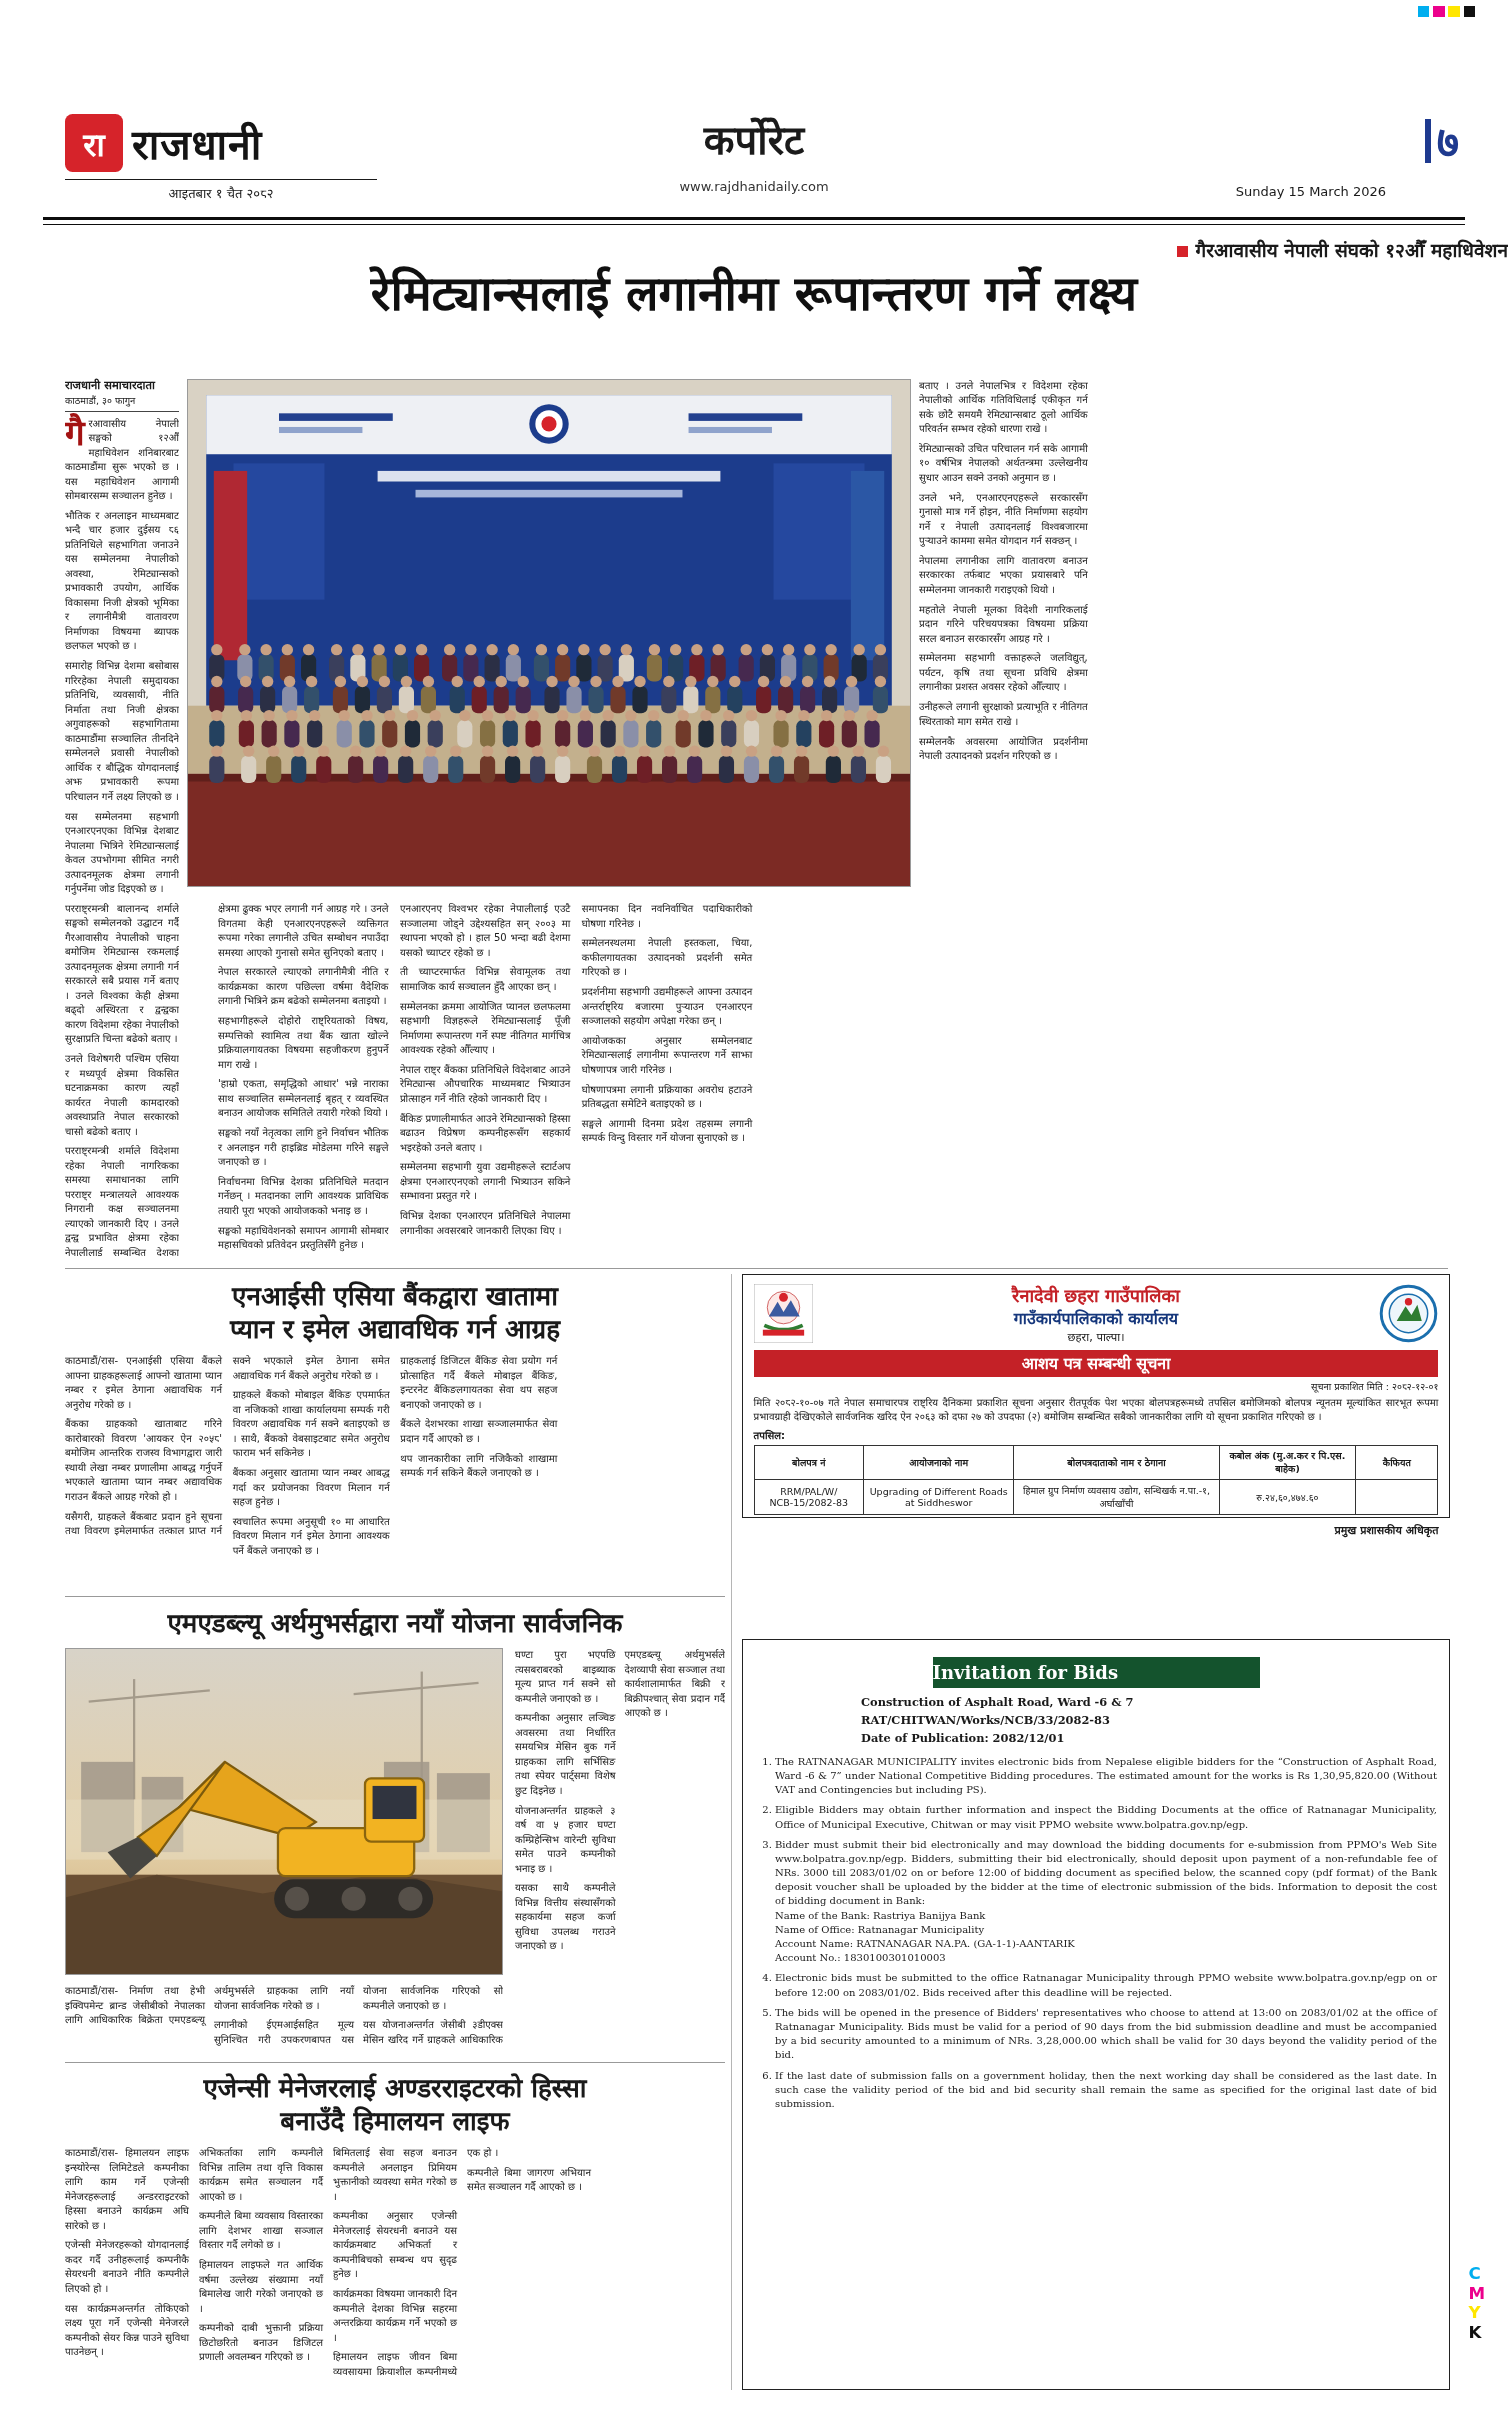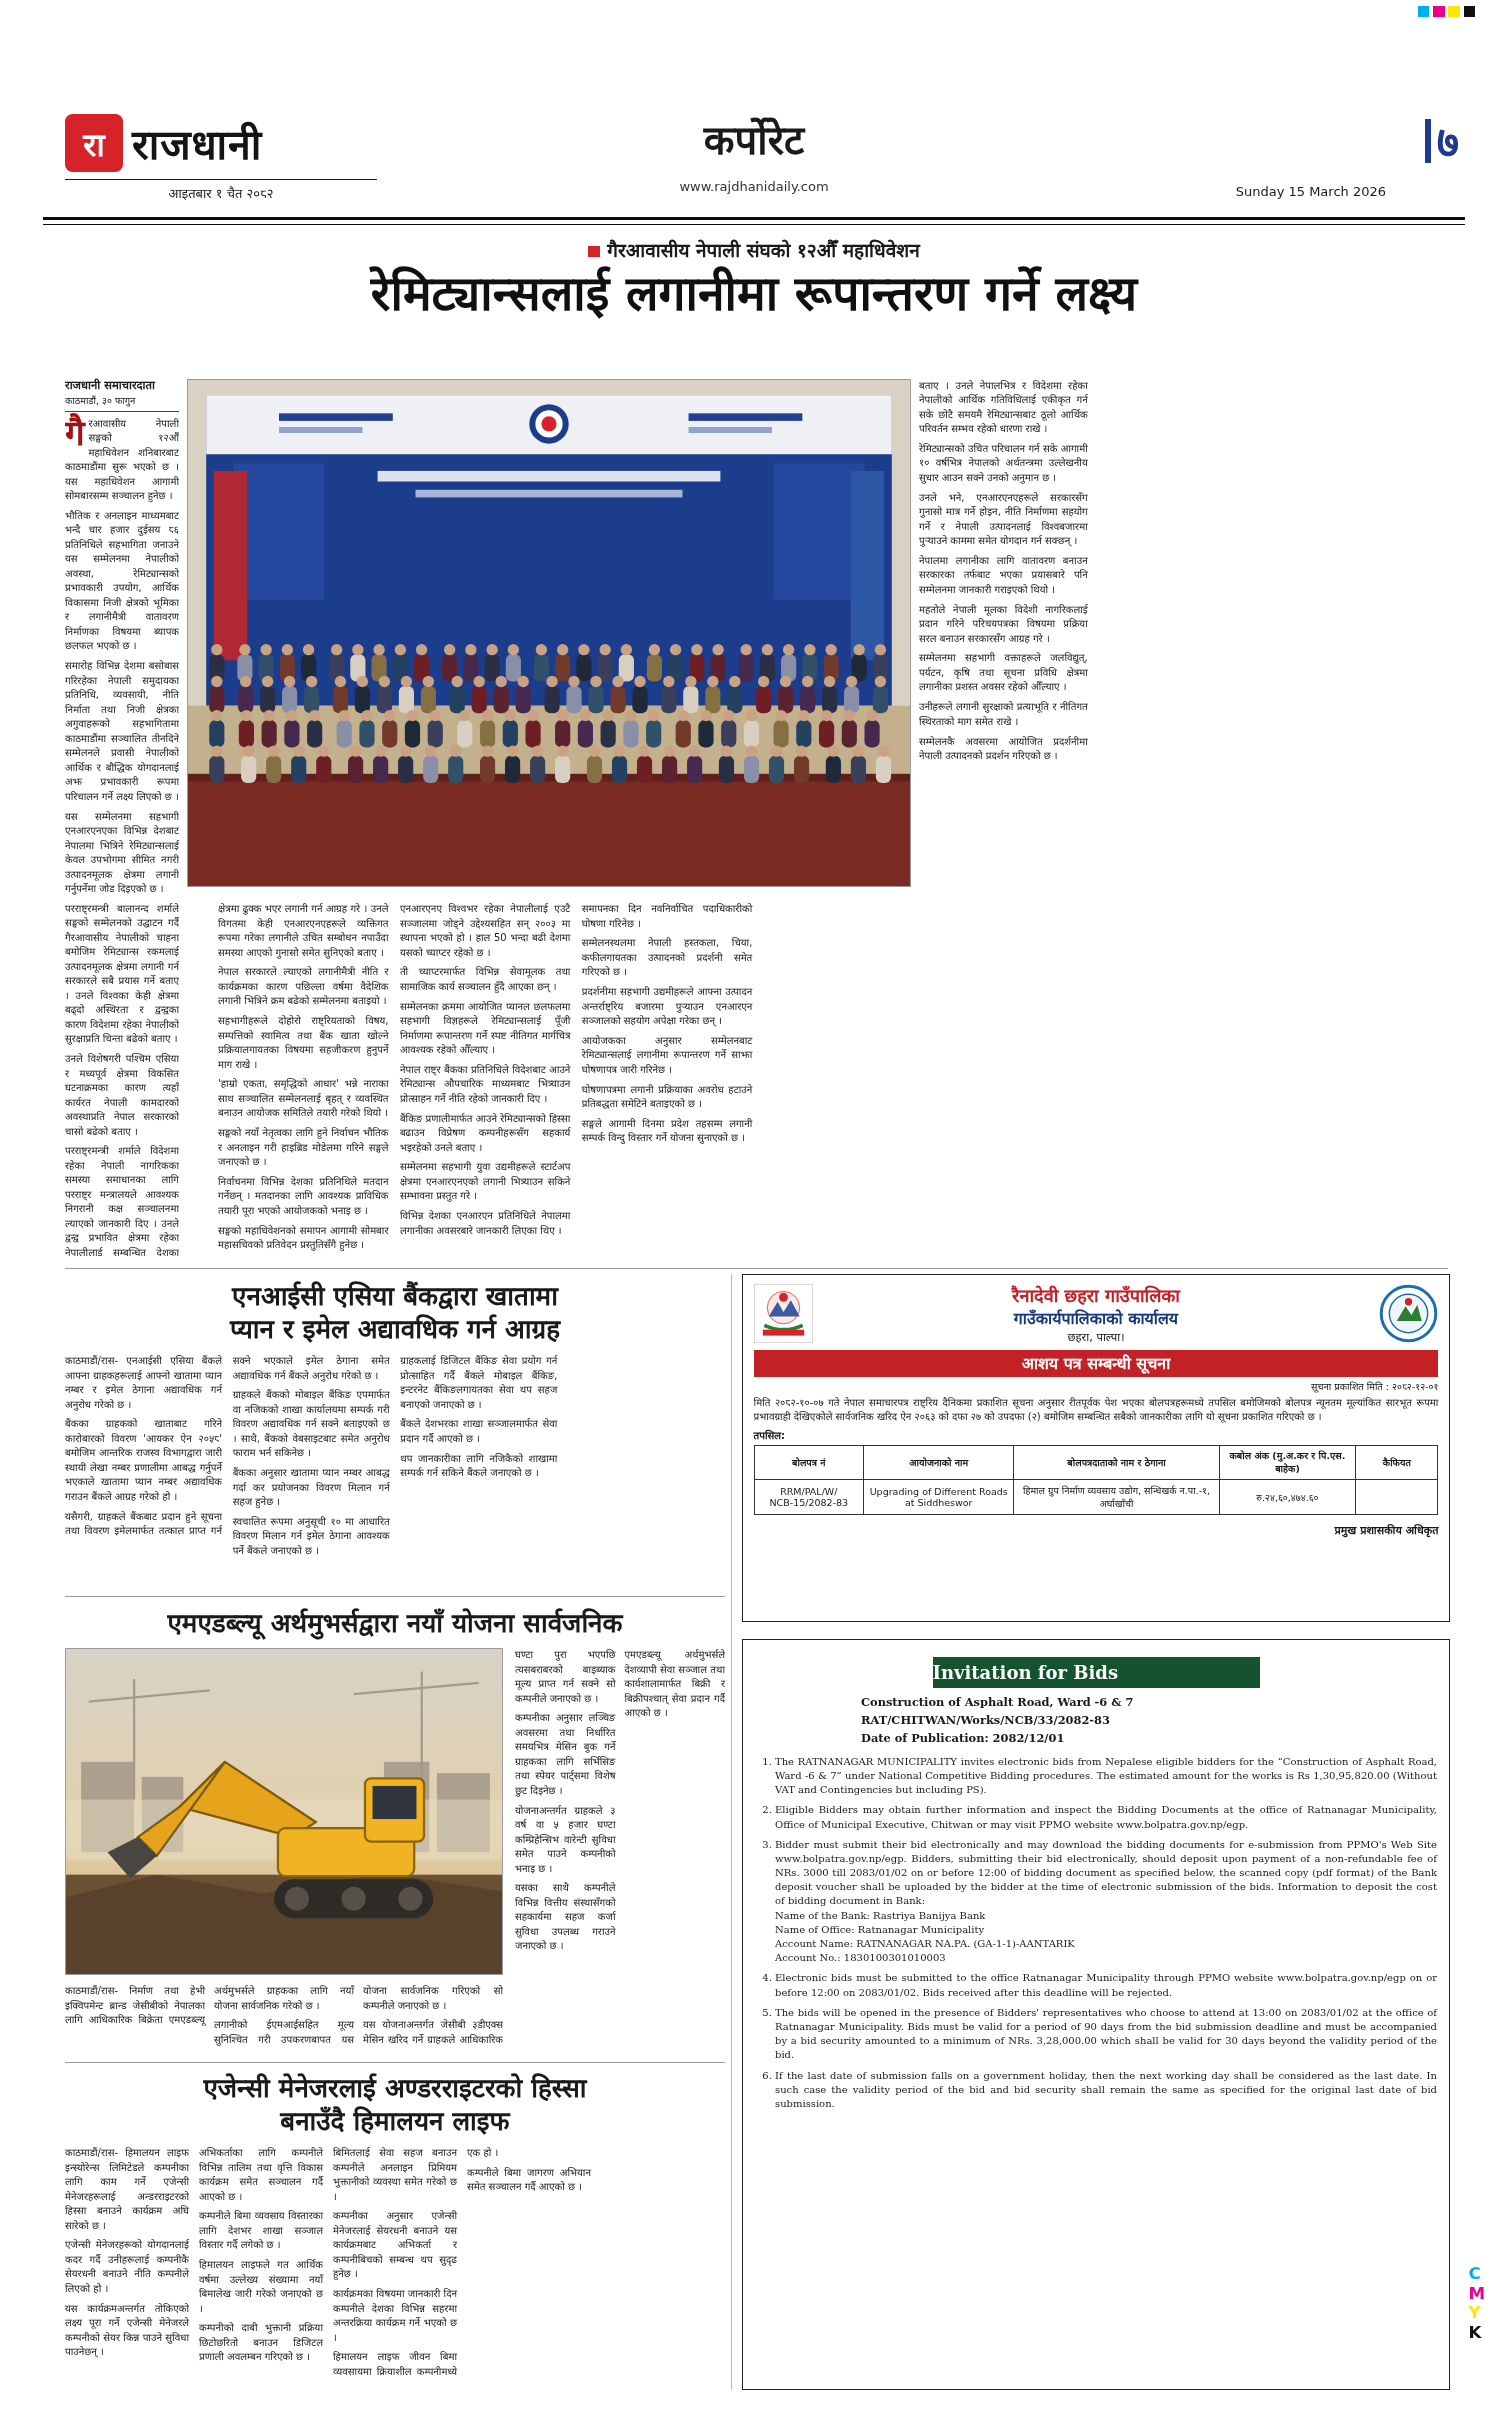--- a/index.html
+++ b/index.html
@@ -22,21 +22,21 @@
   .section-title { position:absolute; left:0; right:0; top:111px; text-align:center; font-size:40px; font-weight:800; }
   .website { position:absolute; left:0; right:0; top:179px; text-align:center; font-size:13px; color:#333; }
   .en-date { position:absolute; right:122px; top:184px; font-size:13px; }
   .page-num { position:absolute; right:49px; top:111px; display:flex; align-items:center; gap:6px; }
   .pn-bar { width:5.3px; height:44px; background:#1e3a8f; display:inline-block; }
   .page-num span:last-child { font-size:43px; font-weight:800; color:#1e3a8f; }
   .rule-thick { position:absolute; left:43px; right:43px; top:217px; border-top:3px solid #0d0d0d; }
   .rule-thin  { position:absolute; left:43px; right:43px; top:224px; border-top:0.8px solid #0d0d0d; }
 
   
-  .kicker { position:absolute; left:0; right:0; top:237px; text-align:center; font-size:19px; font-weight:bold; }
+  .kicker { position:absolute; left:0; right:0; top:237px; text-align:right; font-size:19px; font-weight:bold; }
   .ksq { display:inline-block; width:11.4px; height:11.4px; background:#d6232a; margin-right:7.6px; }
   .headline { position:absolute; left:68px; right:68px; top:268px; text-align:center;
               font-size:48px; font-weight:800; line-height:1.05; color:#101010; }
   .lead-grid { position:absolute; left:65px; top:377px; width:1383px; height:882px; }
   .colL { position:absolute; left:0; top:0; width:114px; height:879px; overflow:hidden; }
   .byline { font-size:11.4px; font-weight:bold; }
   .dateline { font-size:9.5px; margin:2.3px 0 4.6px; padding-bottom:3.8px; border-bottom:0.8px solid #444; }
   .body-text p { font-size:10px; line-height:1.45; text-align:justify; margin-bottom:5.3px; }
   .dropcap { float:left; font-size:35px; line-height:0.9; font-weight:800; color:#a31212; padding:1.5px 3.8px 0 0; }
   .photo { position:absolute; left:122px; top:1.5px; width:724px; height:508px; border:0.8px solid #9a9a9a; overflow:hidden; }
@@ -59,21 +59,21 @@
   .a3-photo { position:absolute; left:0; top:41px; width:438px; height:327px; border:0.8px solid #9a9a9a; overflow:hidden; }
   .a3-side  { position:absolute; left:450px; top:41px; width:210px; height:327px;
               column-count:2; column-gap:9px; column-fill:auto; overflow:hidden; }
   .a3-below { position:absolute; left:0; top:377px; width:438px; height:65px;
               column-count:3; column-gap:9px; column-fill:auto; overflow:hidden; }
 
   .article4 { position:absolute; left:65px; top:2072px; width:660px; }
   .article4 .art-body { margin-top:9px; height:246px; column-count:5; column-gap:10px; column-fill:auto; overflow:hidden; }
 
   
-  .notice1 { position:absolute; left:742px; top:1274px; width:708px; height:348px;
+  .notice1 { position:absolute; left:742px; top:1274px; width:708px; height:244px;
              border:1.5px solid #222; padding:7.6px 10.6px; background:#fff; }
   .n1-head { display:flex; align-items:center; gap:7.6px; }
   .n1-head svg { width:59px; height:59px; }
   .n1-names { flex:1; text-align:center; }
   .n1-l1 { font-size:18px; font-weight:800; color:#c42127; }
   .n1-l2 { font-size:16px; font-weight:bold; color:#16377c; }
   .n1-l3 { font-size:11.4px; }
   .n1-bar { margin-top:6px; height:27px; line-height:27px; background:#c42127; color:#fff;
             text-align:center; font-size:16px; font-weight:bold; }
   .n1-pub { text-align:right; font-size:9.5px; margin:3px 0; }

